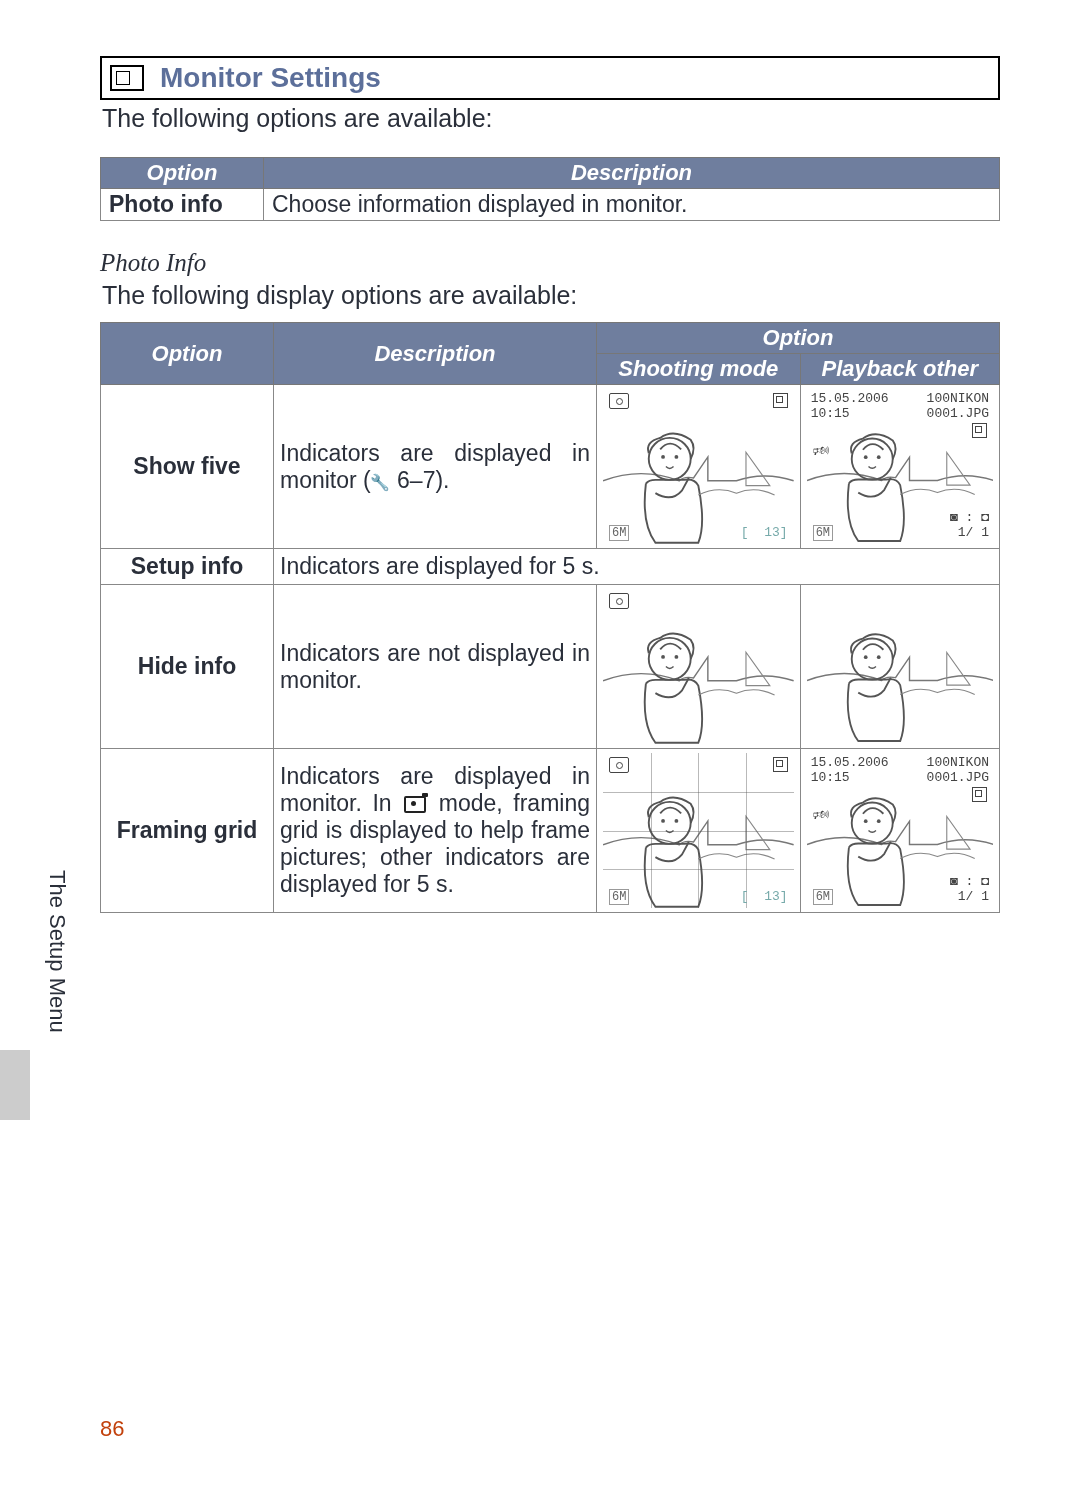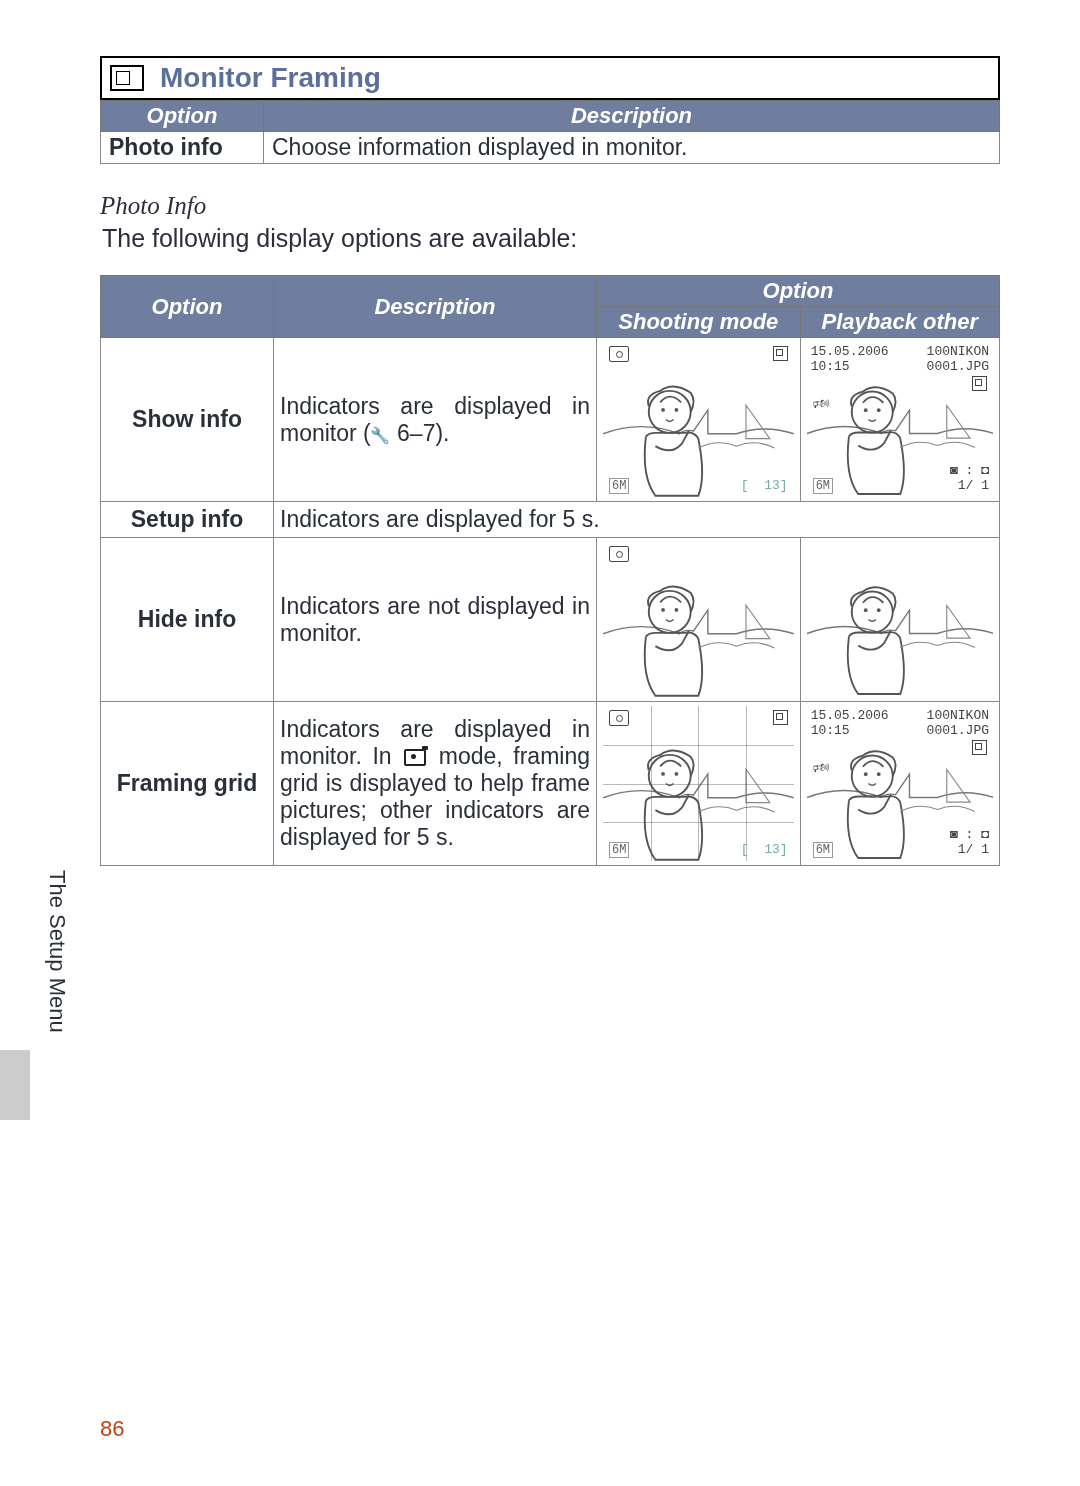--- a/index.html
+++ b/index.html
@@ -38,53 +38,54 @@
   .sidetab{position:absolute;left:0;top:1050px;width:30px;height:70px;background:#ccc;}
   .pagenum{position:absolute;left:100px;bottom:44px;font-size:22px;color:#c2410c;}
 </style>
 </head>
 <body>
 
 <div class="page">
 
   <div class="box-title">
     <span class="mon-icon"></span>
-    <h2>Monitor Framing</h2>
+    <h2>Monitor Settings</h2>
   </div>
+  <div class="para">The following options are available:</div>
 
   <table class="t1">
     <tbody>
         <tr>
       <th style="width:150px">Option</th>
       <th>Description</th>
     </tr>
     <tr>
       <td class="opt">Photo info</td>
       <td>Choose information displayed in monitor.</td>
     </tr>
   </tbody>
     </table>
 
   <div class="subhead">Photo Info</div>
-  <div class="para" style="margin-bottom:22px">The following display options are available:</div>
+  <div class="para" style="margin-bottom:12px">The following display options are available:</div>
 
   <table class="t2">
     <tbody>
         <tr>
       <th rowspan="2">Option</th>
       <th rowspan="2">Description</th>
       <th colspan="2">Option</th>
     </tr>
     <tr>
       <th>Shooting mode</th>
       <th>Playback other</th>
     </tr>
 
     <tr>
-      <td class="opt">Show info</td>
+      <td class="opt">Show five</td>
       <td class="desc justify">
         <span>Indicators are displayed in monitor (</span><span class="wrench">🔧</span><span> 6–7).</span>
       </td>
       <td>
         <div class="screen" id="sc-show-shoot">
               <div class="illus"><svg viewBox="0 0 200 160" width="100%" height="100%">
   <path d="M0 95 Q40 80 80 95 Q85 90 95 92 L110 70 L110 95 L140 95 Q170 85 200 95" stroke="#777" fill="none" stroke-width="1.5"></path>
   <circle cx="70" cy="72" r="22" fill="none" stroke="#555" stroke-width="2"></circle>
   <path d="M60 62 Q70 50 82 62" stroke="#555" fill="none" stroke-width="2"></path>
   <path d="M48 66 Q44 54 60 50 Q74 40 92 52 Q98 60 92 72" stroke="#555" fill="none" stroke-width="2"></path>

